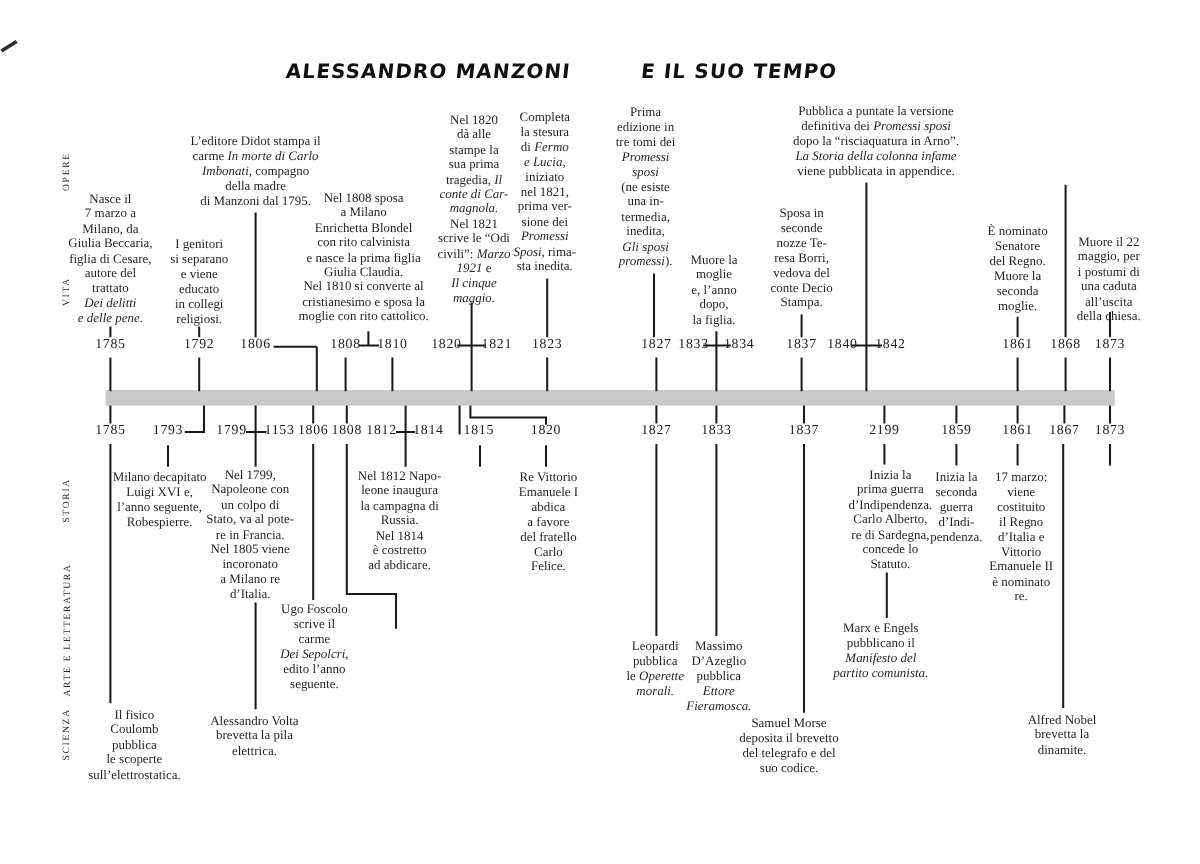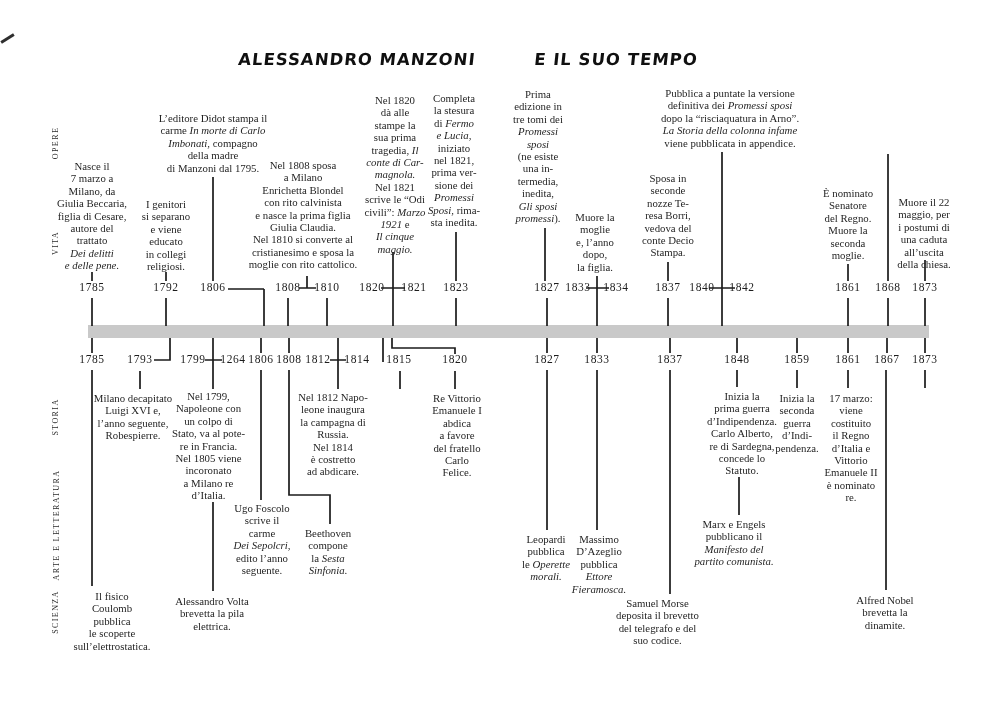--- a/index.html
+++ b/index.html
@@ -85,31 +85,31 @@
   <span class="yr ya" style="left:668px">1837</span>
   <span class="yr ya" style="left:702px">1840</span>
   <span class="yr ya" style="left:742px">1842</span>
   <span class="yr ya" style="left:848px">1861</span>
   <span class="yr ya" style="left:888px">1868</span>
   <span class="yr ya" style="left:925px">1873</span>
 
   <span class="yr yb" style="left:92px">1785</span>
   <span class="yr yb" style="left:140px">1793</span>
   <span class="yr yb" style="left:193px">1799</span>
-  <span class="yr yb" style="left:233px">1264</span>
+  <span class="yr yb" style="left:233px">1153</span>
   <span class="yr yb" style="left:261px">1806</span>
   <span class="yr yb" style="left:289px">1808</span>
   <span class="yr yb" style="left:318px">1812</span>
   <span class="yr yb" style="left:357px">1814</span>
   <span class="yr yb" style="left:399px">1815</span>
   <span class="yr yb" style="left:455px">1820</span>
   <span class="yr yb" style="left:547px">1827</span>
   <span class="yr yb" style="left:597px">1833</span>
   <span class="yr yb" style="left:670px">1837</span>
-  <span class="yr yb" style="left:737px">1848</span>
+  <span class="yr yb" style="left:737px">2199</span>
   <span class="yr yb" style="left:797px">1859</span>
   <span class="yr yb" style="left:848px">1861</span>
   <span class="yr yb" style="left:887px">1867</span>
   <span class="yr yb" style="left:925px">1873</span>
 
   <div class="block" style="left:48px;top:160px;width:88px">Nasce il
 7 marzo a
 Milano, da
 Giulia Beccaria,
 figlia di Cesare,
@@ -250,24 +250,20 @@
 Emanuele II
 è nominato
 re.</div>
 
   <div class="block" style="left:216px;top:502px;width:92px">Ugo Foscolo
 scrive il
 carme
 <i>Dei Sepolcri</i>,
 edito l’anno
 seguente.</div>
-  <div class="block" style="left:291px;top:527px;width:74px">Beethoven
-compone
-la <i>Sesta
-Sinfonia.</i></div>
   <div class="block" style="left:505px;top:533px;width:82px">Leopardi
 pubblica
 le <i>Operette
 morali.</i></div>
   <div class="block" style="left:558px;top:533px;width:82px">Massimo
 D’Azeglio
 pubblica
 <i>Ettore
 Fieramosca.</i></div>
   <div class="block" style="left:675px;top:518px;width:118px">Marx e Engels

